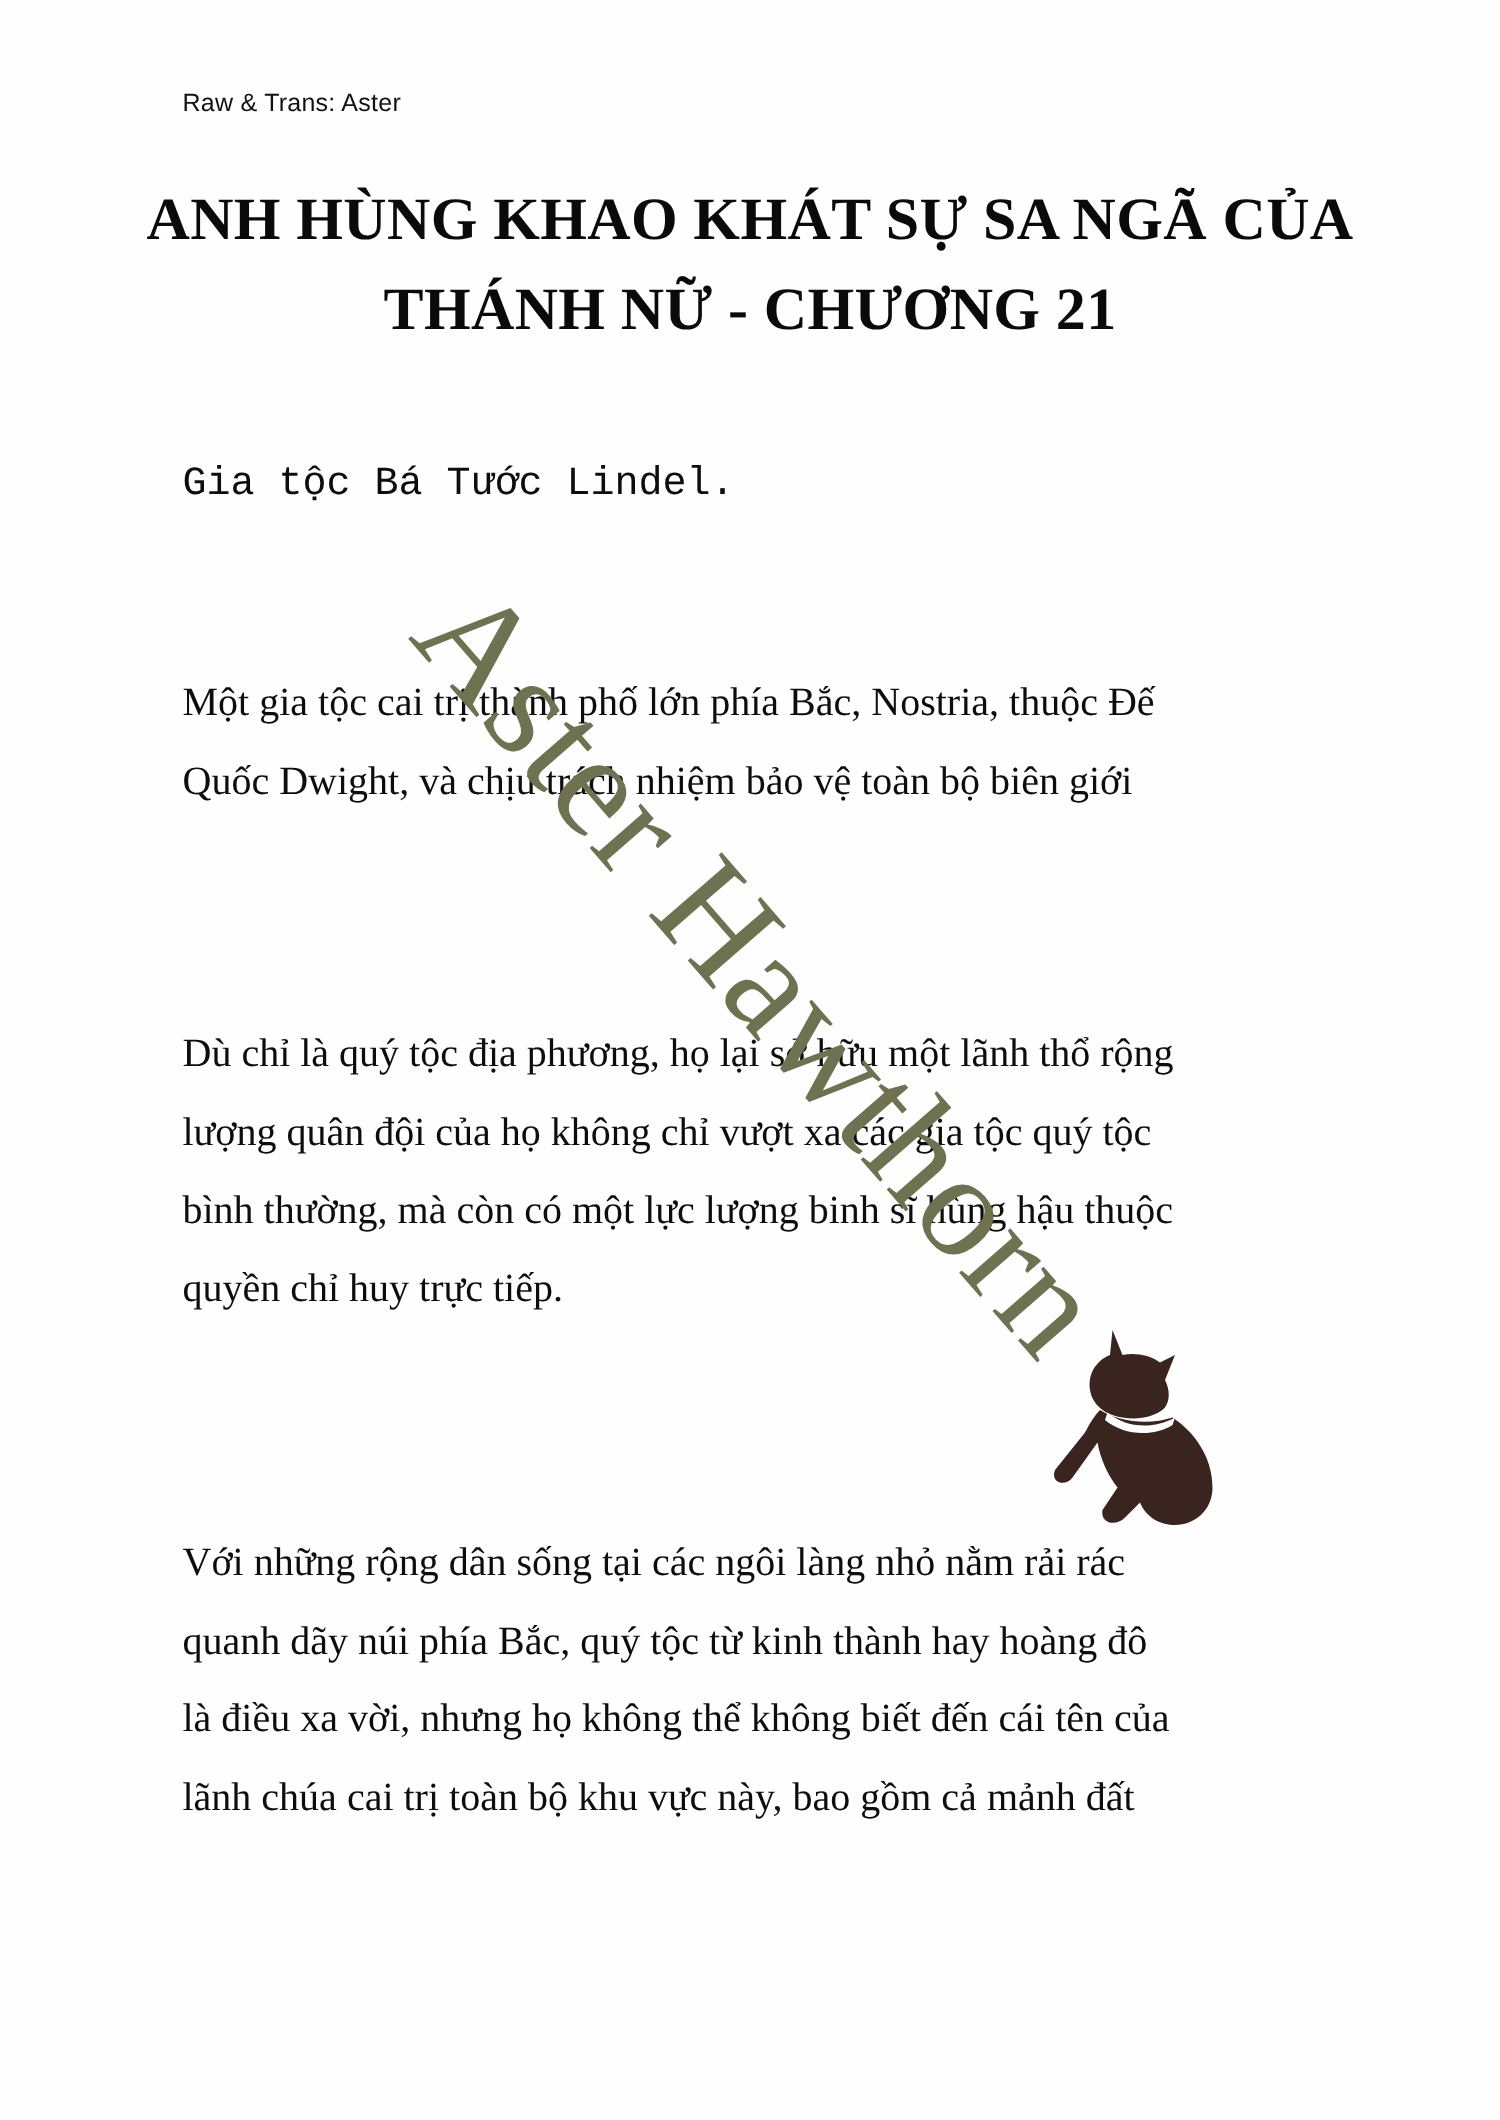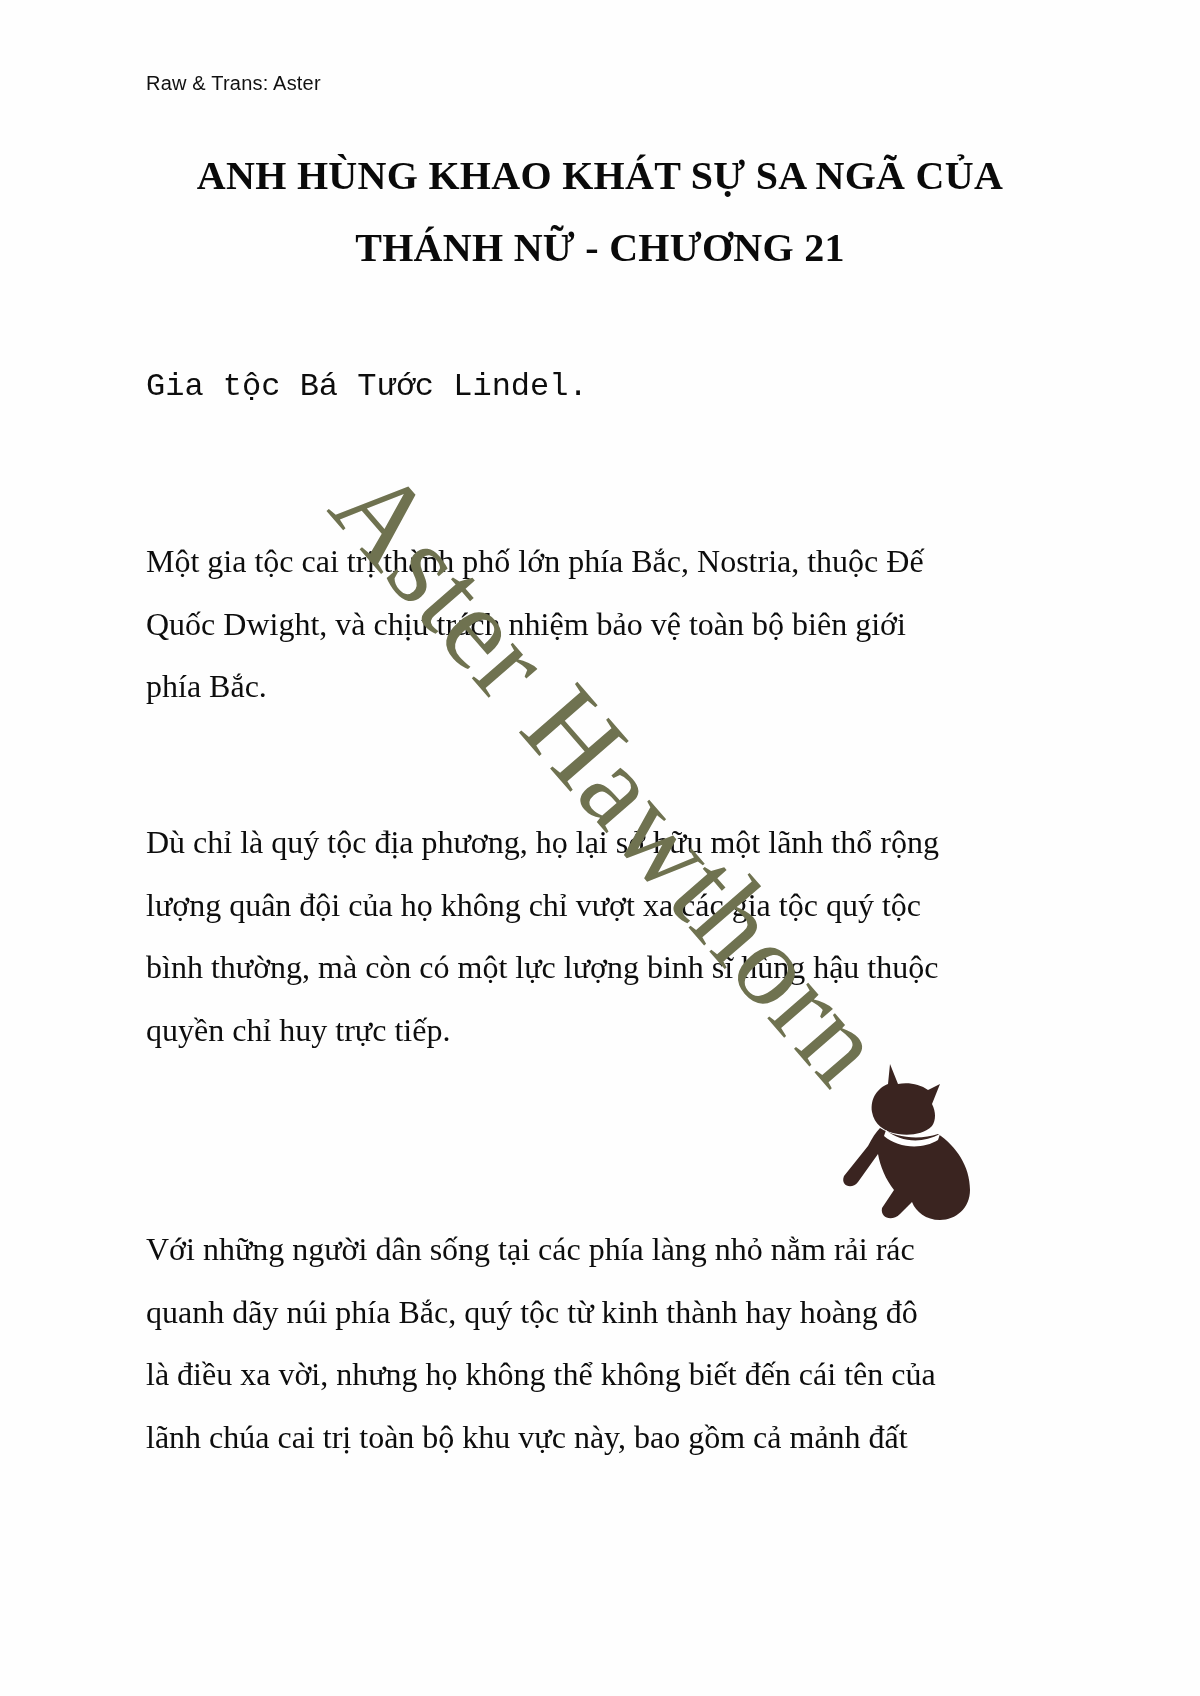--- a/index.html
+++ b/index.html
@@ -29,21 +29,21 @@
       letter-spacing: 0.2px;
     }
     .title {
       position: absolute;
       left: 100px;
       width: 1000px;
       top: 140px;
       text-align: center;
       font-family: "Liberation Serif", serif;
       font-weight: bold;
-      font-size: 40px;
+      font-size: 48px;
       line-height: 72px;
       color: #0a0a0a;
       letter-spacing: 0.3px;
     }
     .title .line { display: block; }
     .body-text {
       position: absolute;
       left: 146px;
       width: 920px;
       font-family: "Liberation Serif", serif;
@@ -94,32 +94,31 @@
   </div>
 
   <div class="body-text" style="top:0;">
     <div class="para" style="top:356px;font-family:Liberation Mono, monospace;">
       <span class="ln">Gia tộc Bá Tước Lindel.</span>
     </div>
 
     <div class="para" style="top:530px;">
       <span class="ln">Một gia tộc cai trị thành phố lớn phía Bắc, Nostria, thuộc Đế</span>
       <span class="ln">Quốc Dwight, và chịu trách nhiệm bảo vệ toàn bộ biên giới</span>
-      <span class="ln">phía Bắc.</span>
     </div>
 
     <div class="para" style="top:811px;">
       <span class="ln">Dù chỉ là quý tộc địa phương, họ lại sở hữu một lãnh thổ rộng</span>
       <span class="ln">lượng quân đội của họ không chỉ vượt xa các gia tộc quý tộc</span>
       <span class="ln">bình thường, mà còn có một lực lượng binh sĩ hùng hậu thuộc</span>
       <span class="ln">quyền chỉ huy trực tiếp.</span>
     </div>
 
     <div class="para" style="top:1218px;">
-      <span class="ln">Với những người dân sống tại các phía làng nhỏ nằm rải rác</span>
+      <span class="ln">Với những rộng dân sống tại các ngôi làng nhỏ nằm rải rác</span>
       <span class="ln">quanh dãy núi phía Bắc, quý tộc từ kinh thành hay hoàng đô</span>
       <span class="ln">là điều xa vời, nhưng họ không thể không biết đến cái tên của</span>
       <span class="ln">lãnh chúa cai trị toàn bộ khu vực này, bao gồm cả mảnh đất</span>
     </div>
   </div>
 
   <div class="watermark">Aster Hawthorn</div>
 
   <svg class="cat" viewBox="0 0 150 170" xmlns="http://www.w3.org/2000/svg">
 

